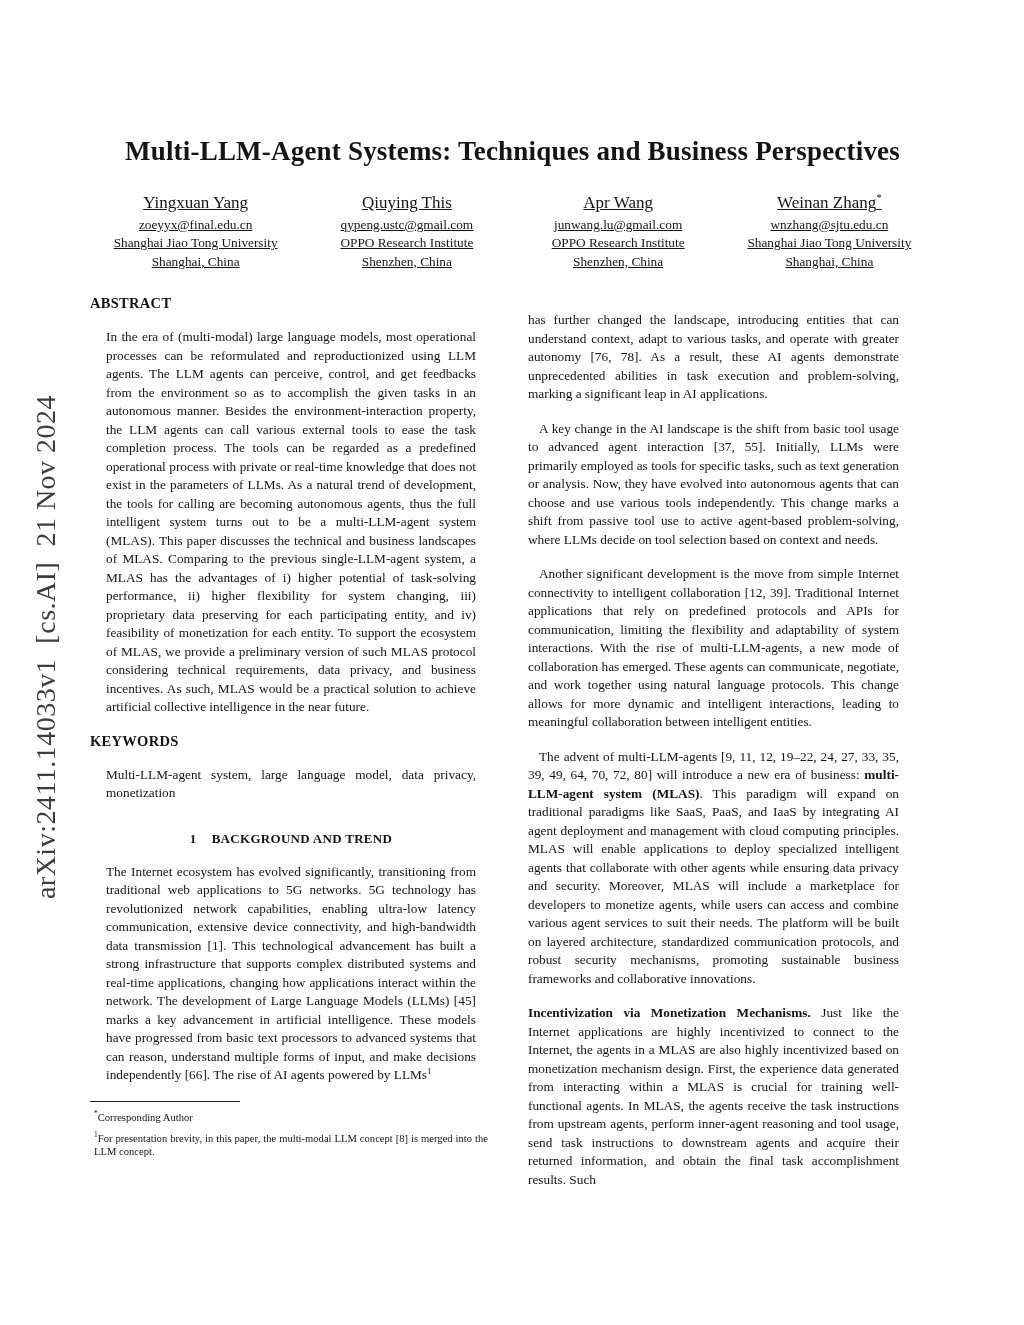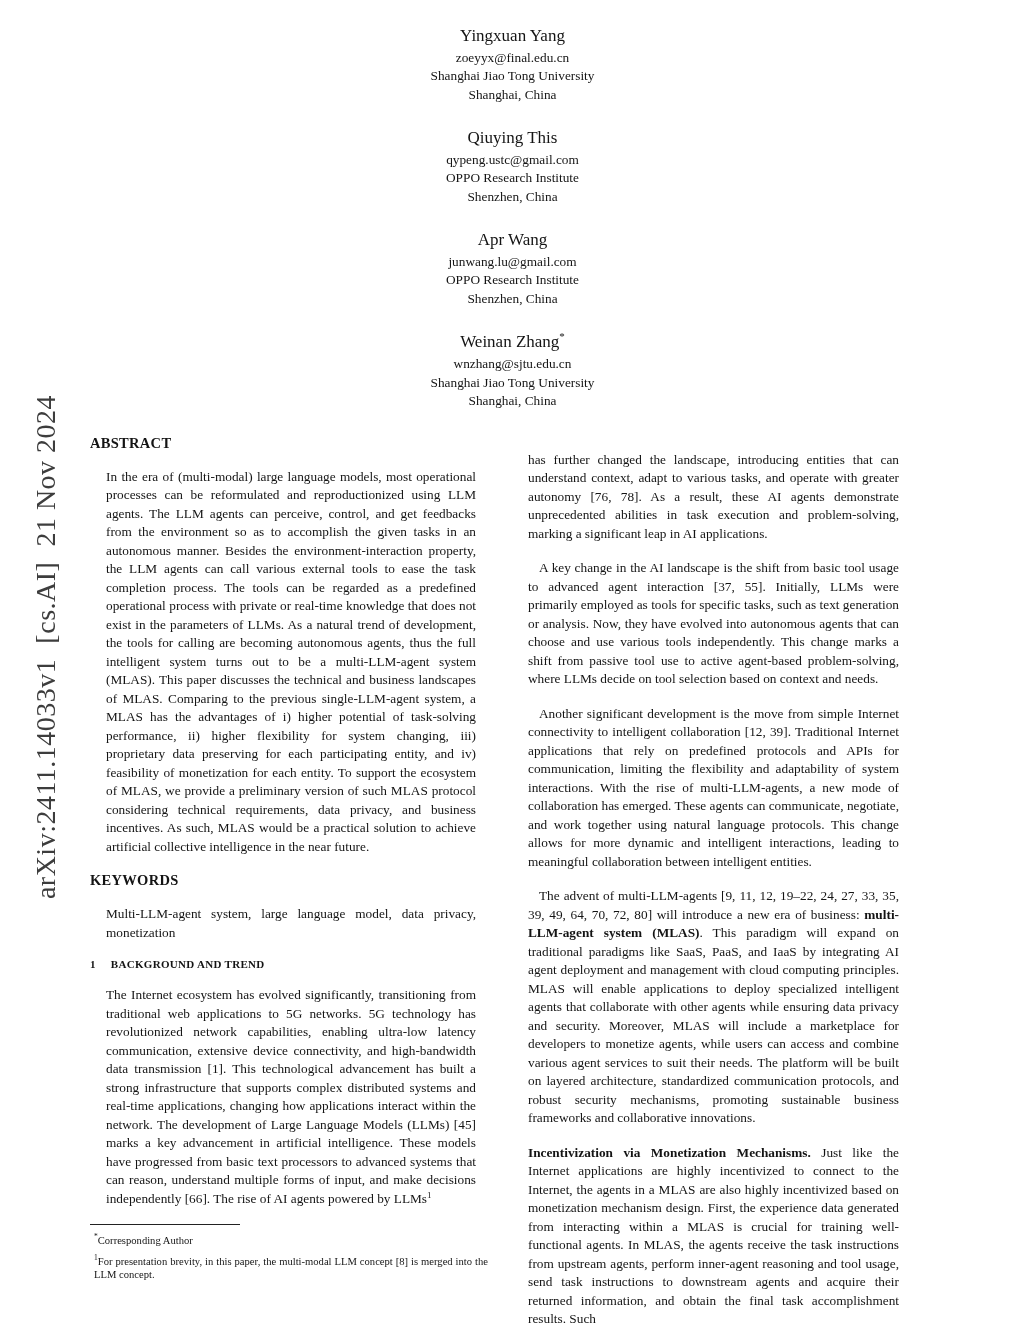--- a/index.html
+++ b/index.html
@@ -32,23 +32,24 @@
   h1.title {
     margin: 136px 0 0 0;
     text-align: center;
     font-size: 27px;
     font-weight: bold;
     letter-spacing: 0.2px;
   }
 
   .authors {
     display: grid;
-    grid-template-columns: 1fr;
+    grid-template-columns: 1fr 1fr 1fr 1fr;
     margin-top: 24px;
     row-gap: 22px;
+    text-decoration: underline;
   }
   .author { text-align: center; }
   .author-name { font-size: 17px; margin-bottom: 3px; }
   .author-name sup { font-size: 11px; }
   .author-line { font-size: 13.3px; line-height: 18.5px; }
 
   .columns {
     display: flex;
     gap: 20px;
     margin-top: 24px;
@@ -56,21 +57,21 @@
   .col-left  { flex: 0 0 402px; width: 402px; }
   .col-right { flex: 0 0 403px; width: 403px; }
 
   h2.sec-heading {
     font-size: 14.5px;
     font-weight: bold;
     letter-spacing: 0.3px;
     margin: 0 0 6px 0;
   }
   h2.sec-heading.spaced { margin-top: 13px; }
-  h2.sec-heading.numbered { font-size: 11px; margin-top: 16px; margin-bottom: 7px; }
+  h2.sec-heading.numbered { font-size: 13px; margin-top: 28px; margin-bottom: 7px; text-align: center; }
   h2.sec-heading.numbered .sec-num { margin-right: 15px; }
 
   p.body-text {
     font-size: 13.3px;
     line-height: 18.5px;
     text-align: justify;
     margin: 16px;
     hyphens: auto;
   }
   p.body-text.indent { text-indent: 11px; }
@@ -91,20 +92,21 @@
 </style>
 </head>
 <body>
 
 <div class="page">
 
   <div class="arxiv-strip">arXiv:2411.14033v1  [cs.AI]  21 Nov 2024</div>
 
   <div class="content">
 
+    <h1 class="title">Multi-LLM-Agent Systems: Techniques and Business Perspectives</h1>
 
     <div class="authors">
       <div class="author">
         <div class="author-name"><span>Yingxuan Yang</span><sup></sup></div>
         <div class="author-line">zoeyyx@final.edu.cn</div>
         <div class="author-line">Shanghai Jiao Tong University</div>
         <div class="author-line">Shanghai, China</div>
       </div>
       <div class="author">
         <div class="author-name"><span>Qiuying This</span><sup></sup></div>

